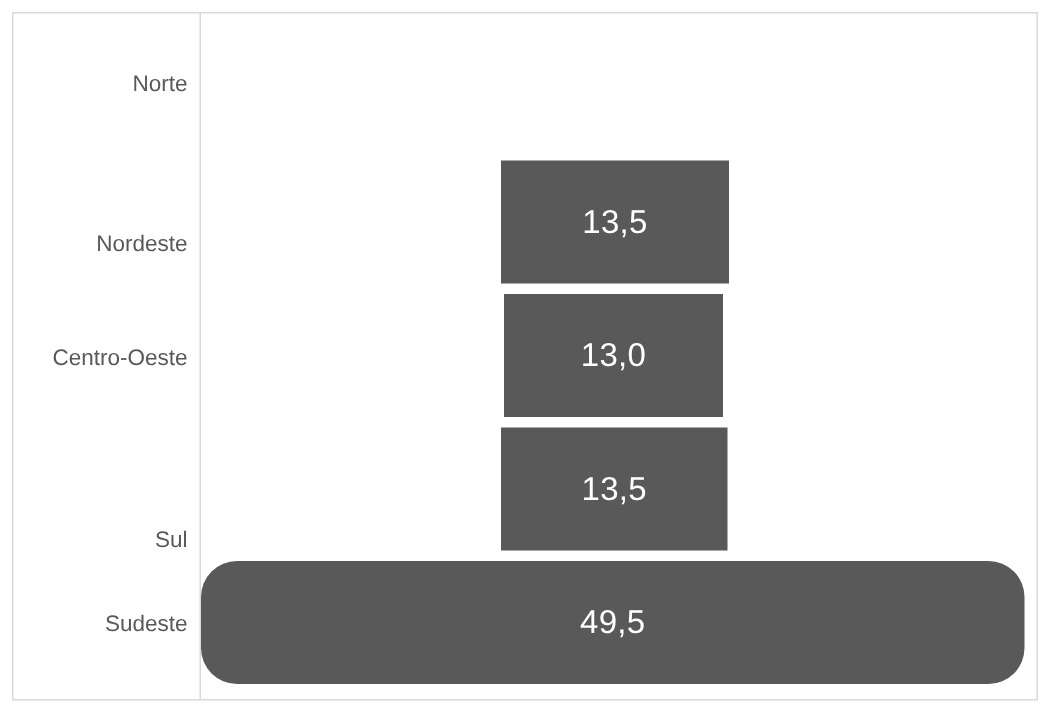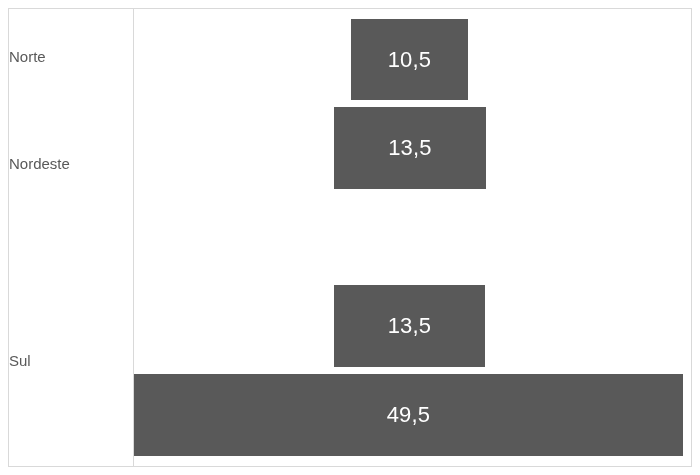--- a/index.html
+++ b/index.html
@@ -41,20 +41,21 @@
   .cat-row {
     position: absolute;
     left: 0;
     width: 100%;
     box-sizing: border-box;
   }
   .cat-label {
     position: absolute;
     left: 0px;
     width: 116px;
+    text-align: right;
     color: #595959;
     font-size: 15px;
     line-height: 1;
     white-space: nowrap;
   }
   .bar {
     position: absolute;
     background: #595959;
     display: flex;
     align-items: center;
@@ -73,40 +74,44 @@
 </head>
 <body>
 
 <div id="chart-root">
   <div id="chart-frame">
 
     <div id="category-axis-line"></div>
 
     <div class="cat-row" style="top:0px;height:93px;">
       <div class="cat-label" style="top:47px;transform:translateY(-50%);">Norte</div>
-      <div class="bar" style="left:342px;width:117px;top:10px;height:81px;">
-        <span class="bar-value">10,5</span>
-      </div>
     </div>
 
     <div class="cat-row" style="top:93px;height:89px;">
       <div class="cat-label" style="top:49px;transform:translateY(-50%);margin-top:12px;">Nordeste</div>
       <div class="bar" style="left:325px;width:152px;top:5px;height:82px;">
         <span class="bar-value">13,5</span>
       </div>
     </div>
 
+    <div class="cat-row" style="top:182px;height:89px;">
+      <div class="cat-label" style="top:48px;transform:translateY(-50%);">Centro-Oeste</div>
+      <div class="bar" style="left:327px;width:146px;top:5px;height:82px;">
+        <span class="bar-value">13,0</span>
+      </div>
+    </div>
 
     <div class="cat-row" style="top:271px;height:89px;">
       <div class="cat-label" style="top:48px;transform:translateY(-50%);margin-top:32px;">Sul</div>
       <div class="bar" style="left:325px;width:151px;top:5px;height:82px;">
         <span class="bar-value">13,5</span>
       </div>
     </div>
 
     <div class="cat-row" style="top:360px;height:97px;">
-      <div class="bar" style="left:125px;width:549px;top:5px;height:82px;">
+      <div class="cat-label" style="top:47px;transform:translateY(-50%);">Sudeste</div>
+      <div class="bar" style="left:125px;width:549px;top:5px;height:82px;border-radius:24px;">
         <span class="bar-value">49,5</span>
       </div>
     </div>
 
   </div>
 </div>
 
 </body></html>

